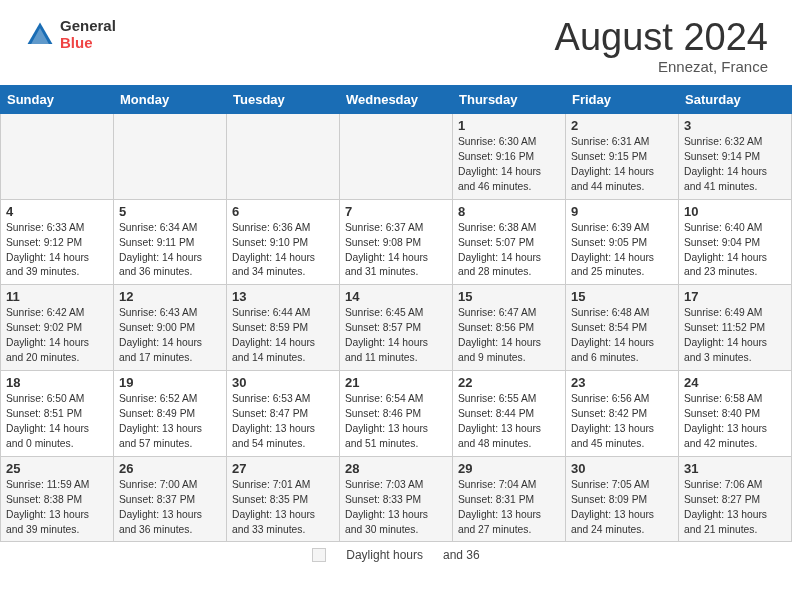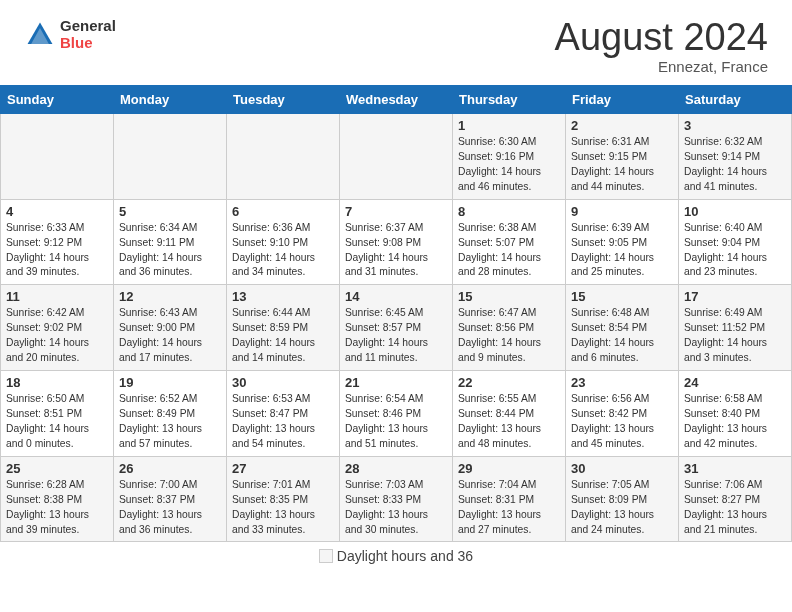--- a/index.html
+++ b/index.html
@@ -101,23 +101,23 @@
       background: #fff !important;
     }
     .calendar tr:nth-child(odd) .empty-cell {
       background: #f5f5f5 !important;
     }
     .footer {
       display: flex;
       justify-content: center;
       align-items: center;
       padding: 6px 0 4px 0;
-      font-size: 14px;
+      font-size: 12px;
       color: #444;
-      gap: 4px;
+      gap: 20px;
     }
     .footer-box {
       width: 14px;
       height: 14px;
       background: #f5f5f5;
       border: 1px solid #ccc;
       display: inline-block;
     }
   </style>
 </head>
@@ -329,21 +329,21 @@
           <span class="day-num">24</span>
           <div class="day-info">Sunrise: 6:58 AM
 Sunset: 8:40 PM
 Daylight: 13 hours
 and 42 minutes.</div>
         </td>
       </tr>
       <tr>
         <td>
           <span class="day-num">25</span>
-          <div class="day-info">Sunrise: 6:28 AM
+          <div class="day-info">Sunrise: 11:59 AM
 Sunset: 8:38 PM
 Daylight: 13 hours
 and 39 minutes.</div>
         </td>
         <td>
           <span class="day-num">26</span>
           <div class="day-info">Sunrise: 7:00 AM
 Sunset: 8:37 PM
 Daylight: 13 hours
 and 36 minutes.</div>

